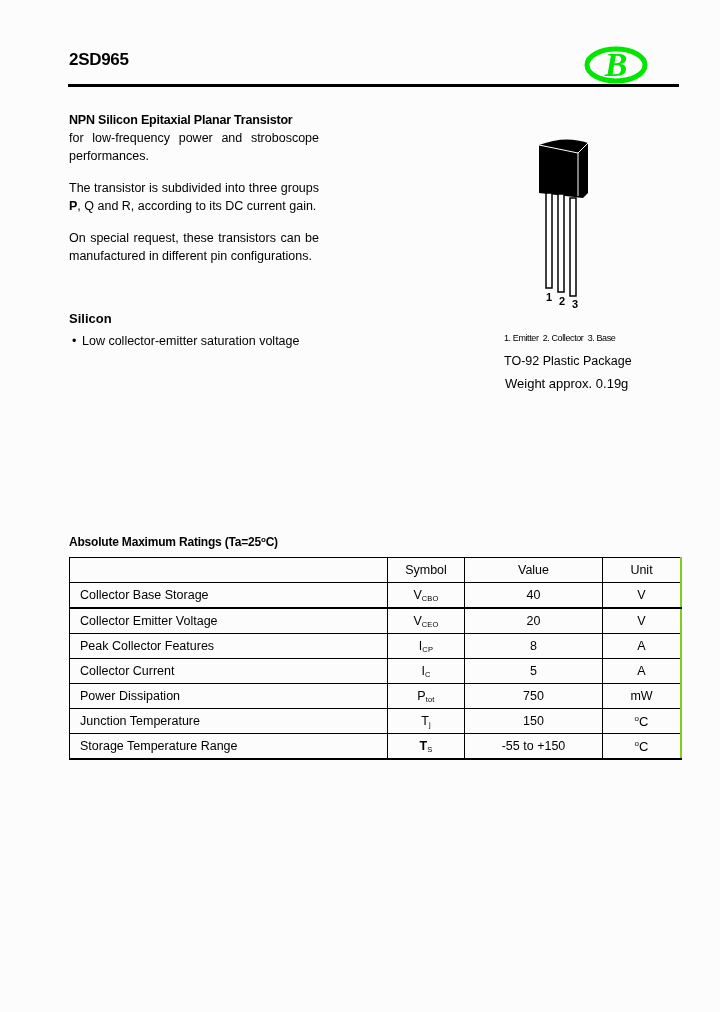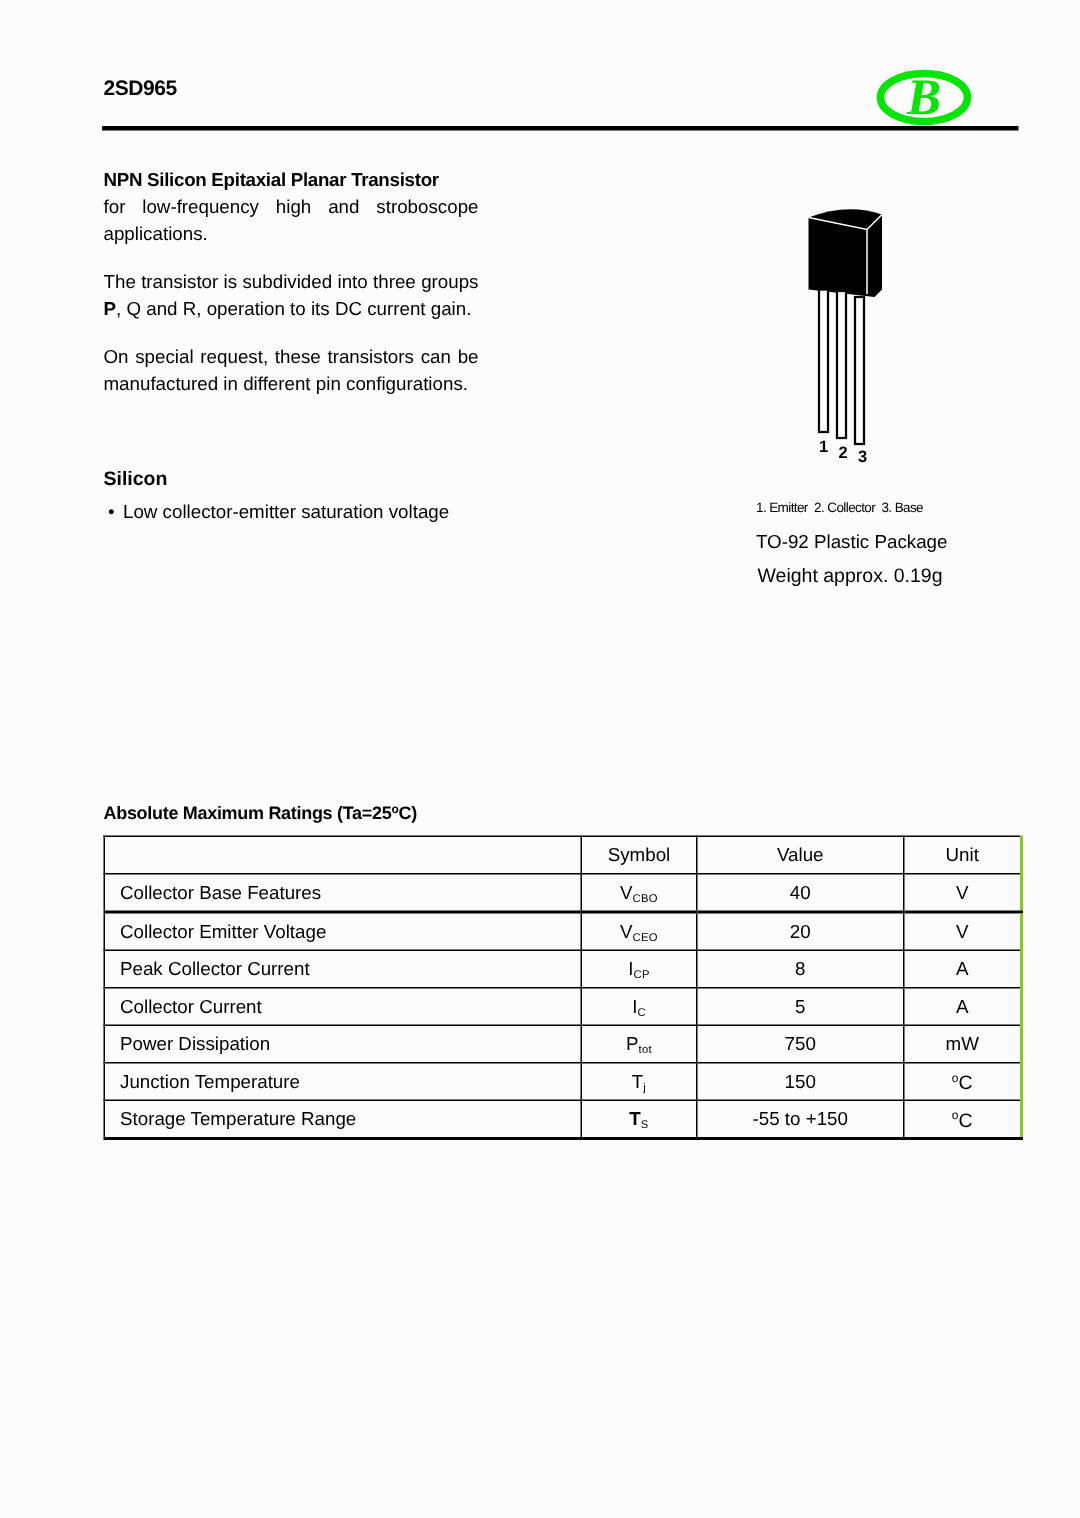--- a/index.html
+++ b/index.html
@@ -7,21 +7,21 @@
       width: 720px; height: 1012px;
       background: #fcfcfc;
       position: relative;
       overflow: hidden;
       font-family: "Liberation Sans", sans-serif;
       color: #000;
     }
     .abs { position: absolute; }
     .part-no {
       left: 69px; top: 50px;
-      font-size: 14px; font-weight: bold;
+      font-size: 17px; font-weight: bold;
       letter-spacing: -0.3px;
     }
     .header-rule {
       left: 68px; top: 84px; width: 611px; height: 3px;
       background: #000;
     }
     .logo { left: 583px; top: 44px; width: 66px; height: 42px; }
 
     .intro {
       left: 69px; top: 111px; width: 250px;
@@ -89,23 +89,23 @@
 <div class="abs part-no">2SD965</div>
 <svg class="abs logo" viewBox="0 0 66 42">
   <ellipse cx="33" cy="21" rx="29" ry="16" fill="none" stroke="#00e600" stroke-width="5"></ellipse>
   <text x="33" y="32" text-anchor="middle" font-family="Liberation Serif, serif" font-style="italic" font-weight="bold" font-size="34" fill="#00e600">B</text>
 </svg>
 <div class="abs header-rule"></div>
 
 <div class="abs intro">
   <p>
     <span class="title">NPN Silicon Epitaxial Planar Transistor</span><br>
-    <span>for low-frequency high and stroboscope applications.</span>
+    <span>for low-frequency power and stroboscope performances.</span>
   </p>
-  <p><span>The transistor is subdivided into three groups </span><b>P</b><span>, Q and R, operation to its DC current gain.</span></p>
+  <p><span>The transistor is subdivided into three groups </span><b>P</b><span>, Q and R, according to its DC current gain.</span></p>
   <p>On special request, these transistors can be manufactured in different pin configurations.</p>
 </div>
 
 <div class="abs features-title">Silicon</div>
 <ul class="abs features">
   <li>Low collector-emitter saturation voltage</li>
 </ul>
 
 <svg class="abs pkg-img" viewBox="0 0 70 180">
   <path d="M14 10 Q40 0 63 8 L63 58 L58 63 L14 58 Z" fill="#000"></path>
@@ -126,33 +126,33 @@
 
 <table class="ratings">
   <tbody>
       <tr>
     <th class="c-param"></th>
     <th class="c-sym">Symbol</th>
     <th class="c-val">Value</th>
     <th class="c-unit">Unit</th>
   </tr>
   <tr>
-    <td class="c-param">Collector Base Features</td>
+    <td class="c-param">Collector Base Storage</td>
     <td class="c-sym"><span class="sym-main">V</span><span class="sym-sub">CBO</span></td>
     <td class="c-val">40</td>
     <td class="c-unit">V</td>
   </tr>
   <tr class="thick-top">
     <td class="c-param">Collector Emitter Voltage</td>
     <td class="c-sym"><span class="sym-main">V</span><span class="sym-sub">CEO</span></td>
     <td class="c-val">20</td>
     <td class="c-unit">V</td>
   </tr>
   <tr>
-    <td class="c-param">Peak Collector Current</td>
+    <td class="c-param">Peak Collector Features</td>
     <td class="c-sym"><span class="sym-main">I</span><span class="sym-sub">CP</span></td>
     <td class="c-val">8</td>
     <td class="c-unit">A</td>
   </tr>
   <tr>
     <td class="c-param">Collector Current</td>
     <td class="c-sym"><span class="sym-main">I</span><span class="sym-sub">C</span></td>
     <td class="c-val">5</td>
     <td class="c-unit">A</td>
   </tr>

